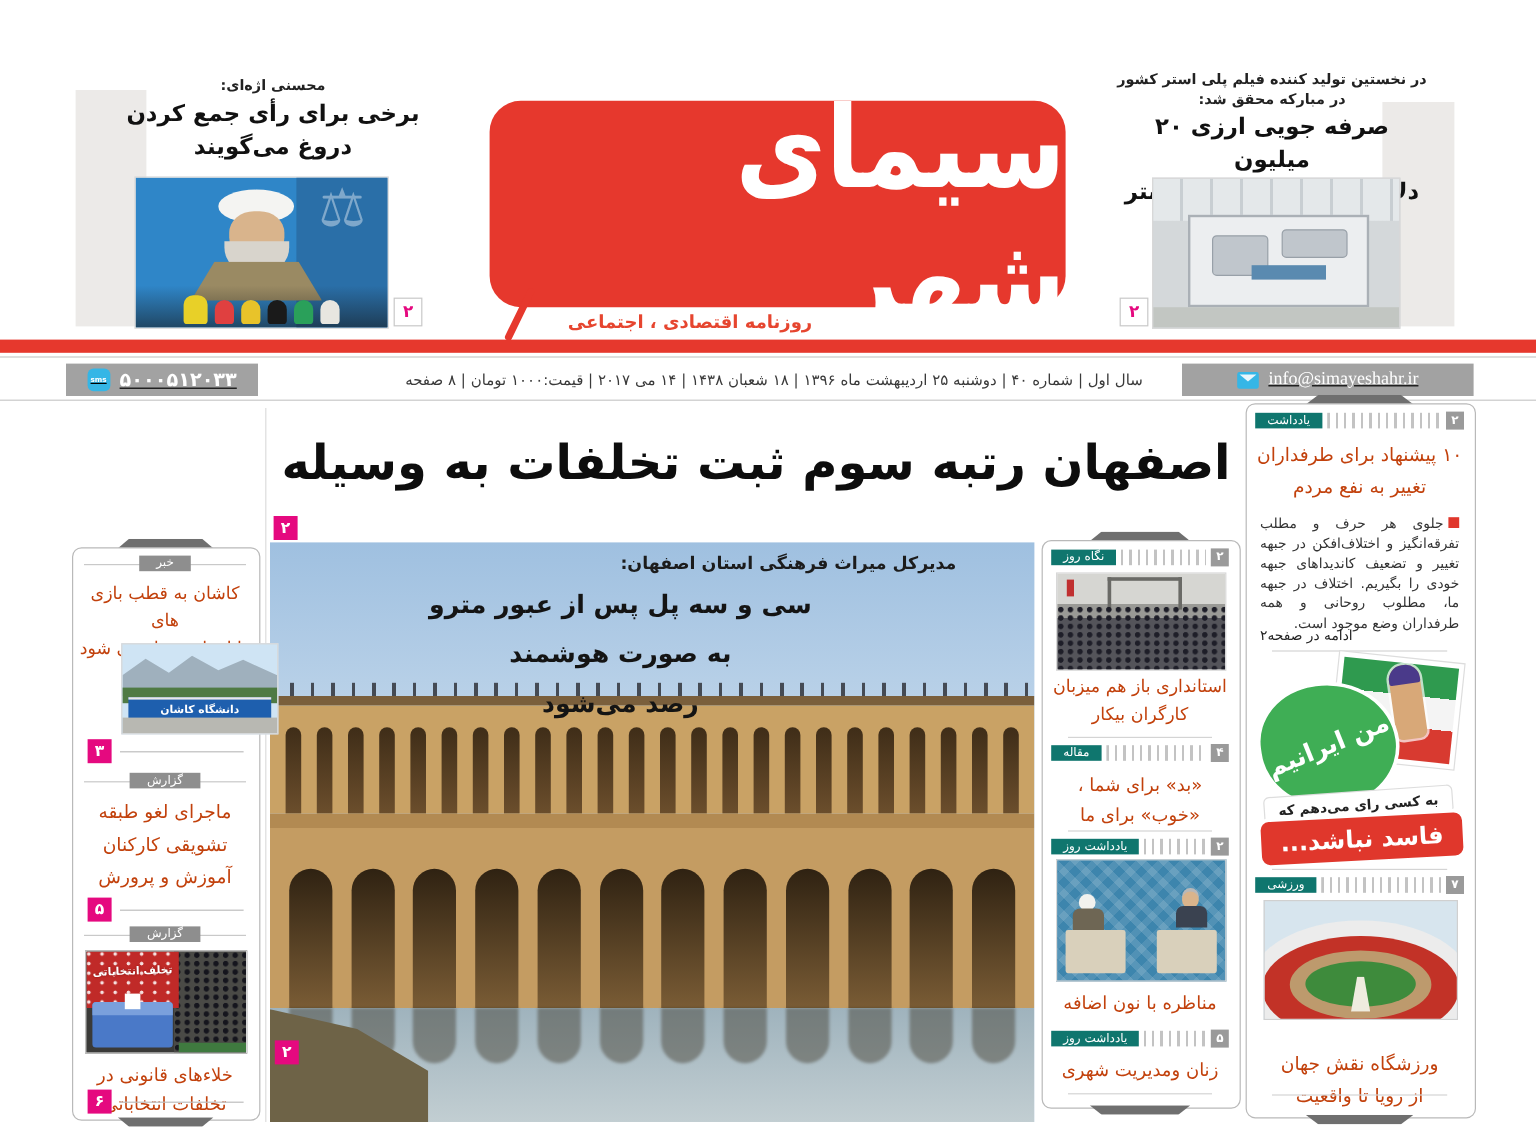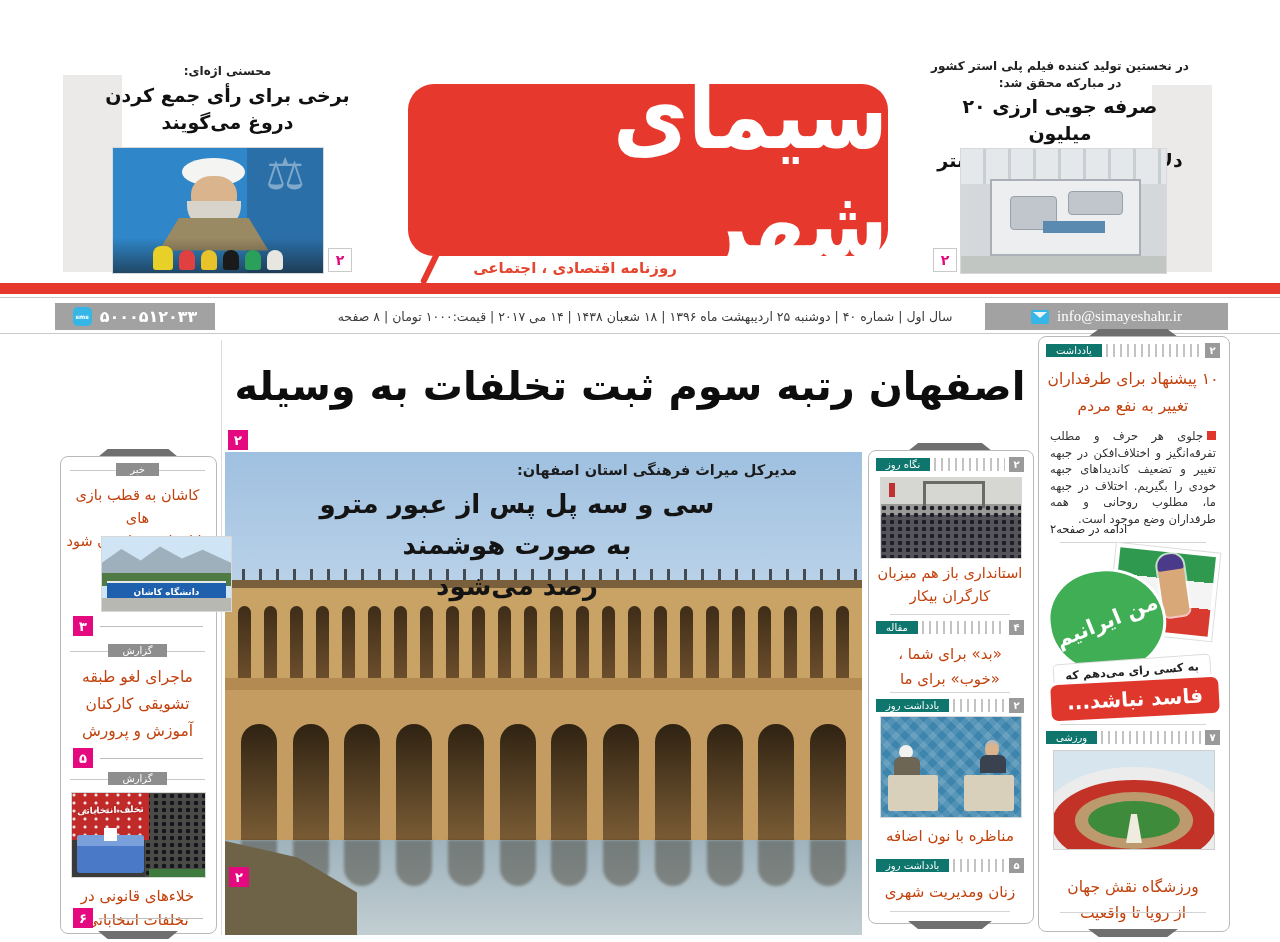--- a/index.html
+++ b/index.html
@@ -6,28 +6,28 @@
   .page{position:relative;width:1280px;height:942px;background:#fff;overflow:hidden;
         font-family:"DejaVu Sans",sans-serif;direction:rtl;}
   .abs{position:absolute;}
   
   .side-strip{background:#eceae8;}
   .kicker{font-size:12px;font-weight:bold;color:#222;text-align:center;line-height:17px;}
   .mast-h{font-size:19px;font-weight:bold;color:#111;text-align:center;line-height:27px;}
   .photo{overflow:hidden;position:absolute;border:1px solid #d8d8d8;background:#ccc;}
   .badge-outline{width:22px;height:22px;background:#fff;border:1px solid #c9c9c9;
       color:#e5097f;font-weight:bold;font-size:14px;display:flex;align-items:center;justify-content:center;}
-  .logo-box{background:#e6382d;border-radius:26px;display:flex;align-items:center;justify-content:center;}
+  .logo-box{background:#e6382d;border-radius:26px;display:flex;align-items:flex-start;justify-content:center;}
   .logo-title{color:#fff;font-size:82px;font-weight:bold;letter-spacing:-2px;transform:scaleY(1.15);}
   .logo-tagline{color:#e6452f;font-size:15px;font-weight:bold;text-align:center;}
   .logo-tail{background:#e6382d;transform:rotate(26deg);border-radius:3px;}
   .red-bar{background:#e6382d;}
   .hairline{background:#c9c9c9;height:1px;}
   
-  .gray-box{background:#a2a2a2;display:flex;align-items:center;justify-content:center;gap:8px;}
+  .gray-box{background:#a2a2a2;display:flex;align-items:center;justify-content:center;gap:8px;text-decoration:underline;}
   .sms-digits{color:#fff;font-size:16px;font-weight:bold;letter-spacing:2px;direction:rtl;}
   .sms-icon{width:19px;height:19px;background:#35b6e6;border-radius:5px;color:#fff;font-size:6px;
       display:flex;align-items:center;justify-content:center;font-weight:bold;direction:ltr;}
   .issue-info{font-size:12.5px;color:#3a3a3a;text-align:center;line-height:27px;direction:rtl;}
   .email-text{color:#fff;font-size:15px;font-family:"Liberation Serif",serif;direction:ltr;}
   .mail-icon{width:18px;height:14px;background:#35b6e6;border-radius:2px;position:relative;}
   .mail-icon::before{content:"";position:absolute;left:2px;top:2px;border:7px solid transparent;
       border-top:6px solid #e8f6fc;border-width:6px 7px 0 7px;}
   
   .lead-h{font-size:40px;font-weight:800;color:#0d0d0d;text-align:center;line-height:88px;
@@ -47,21 +47,21 @@
       display:flex;justify-content:space-evenly;align-items:flex-end;}
   .arch-b{width:36px;height:116px;background:linear-gradient(#2f2212,#7a5c35);border-radius:18px 18px 0 0;}
   .water{position:absolute;left:0;right:0;top:388px;bottom:0;background:linear-gradient(#9fb3bd,#c2ced2);}
   .reflect{position:absolute;left:0;right:0;top:388px;height:52px;display:flex;justify-content:space-evenly;
       filter:blur(1.5px);}
   .arch-r{width:36px;height:46px;background:rgba(45,33,16,.38);border-radius:0 0 18px 18px;}
   .platform{position:absolute;left:0;top:368px;width:132px;height:117px;background:#6e6347;
       clip-path:polygon(0 18%,55% 32%,100% 62%,100% 100%,0 100%);}
   .bridge-text{position:absolute;top:10px;left:12px;width:560px;text-align:center;direction:rtl;}
   .bridge-kicker{font-size:14.5px;color:#1c1c1c;font-weight:bold;text-align:right;margin-bottom:6px;}
-  .bridge-line{font-size:26px;font-weight:800;color:#141414;line-height:41px;}
+  .bridge-line{font-size:21px;font-weight:800;color:#141414;line-height:41px;}
   
   .sbox{position:absolute;background:#fff;border:1px solid #b9b9b9;border-radius:8px;}
   .tab{position:absolute;height:8px;background:#6f6f6f;clip-path:polygon(0 100%,12% 0,88% 0,100% 100%);}
   .tab-b{position:absolute;height:8px;background:#6f6f6f;clip-path:polygon(0 0,100% 0,88% 100%,12% 100%);}
   .sec-h{position:absolute;height:15px;}
   .sec-h .line{position:absolute;left:0;right:0;top:7px;height:1px;background:#c9c9c9;}
   .sec-h .lbl{position:relative;display:block;margin:0 auto;width:max-content;background:#8e8e8e;
       color:#fff;font-size:10px;padding:1px 14px;}
   .row-h{position:absolute;display:flex;align-items:center;height:15px;direction:rtl;}
   .row-h .hb{width:15px;height:15px;background:#9a9a9a;color:#fff;font-size:10px;font-weight:bold;

